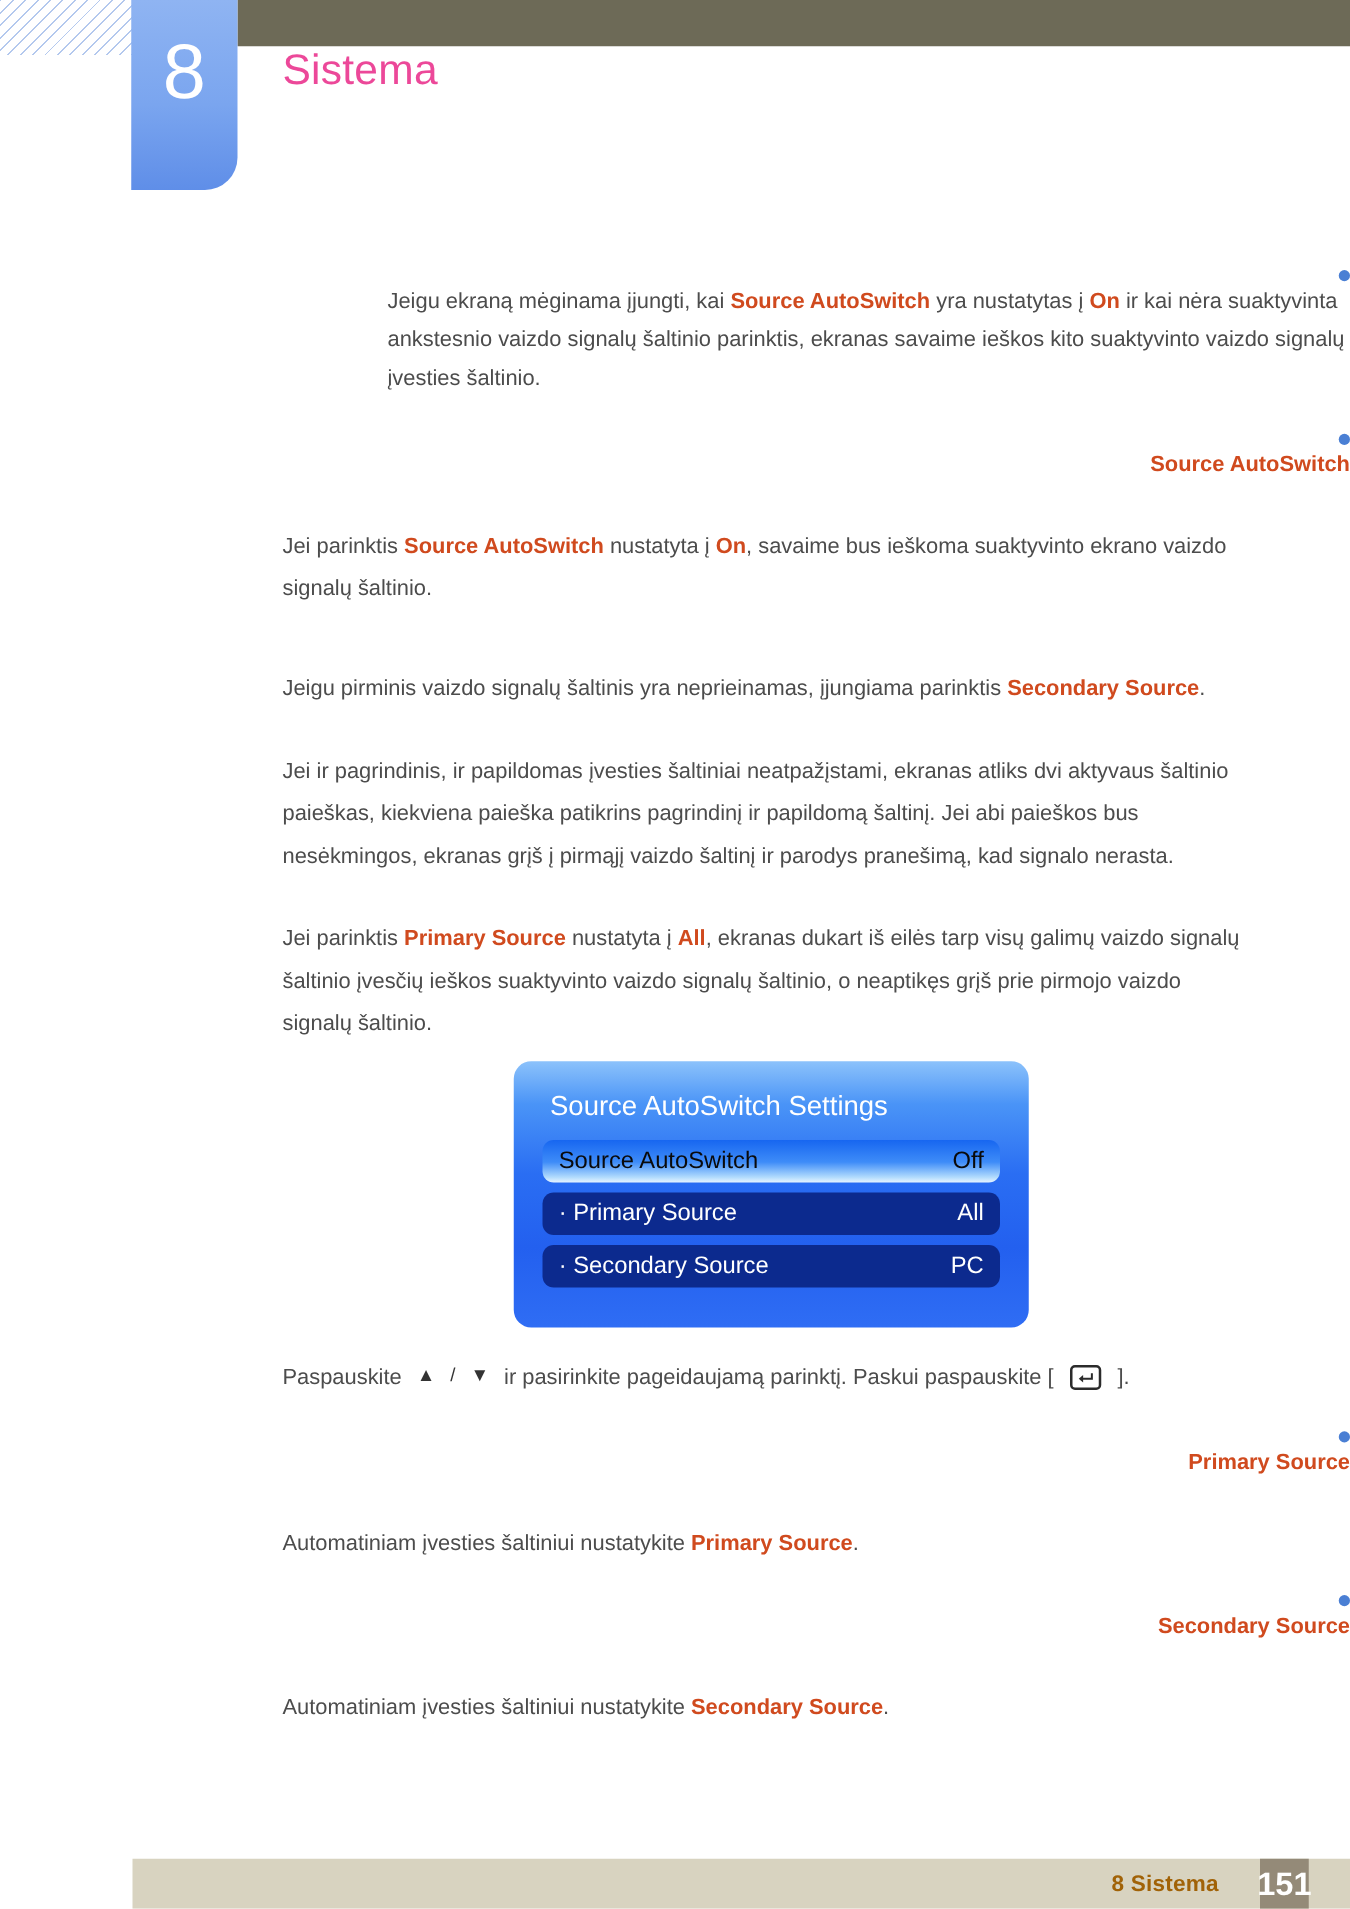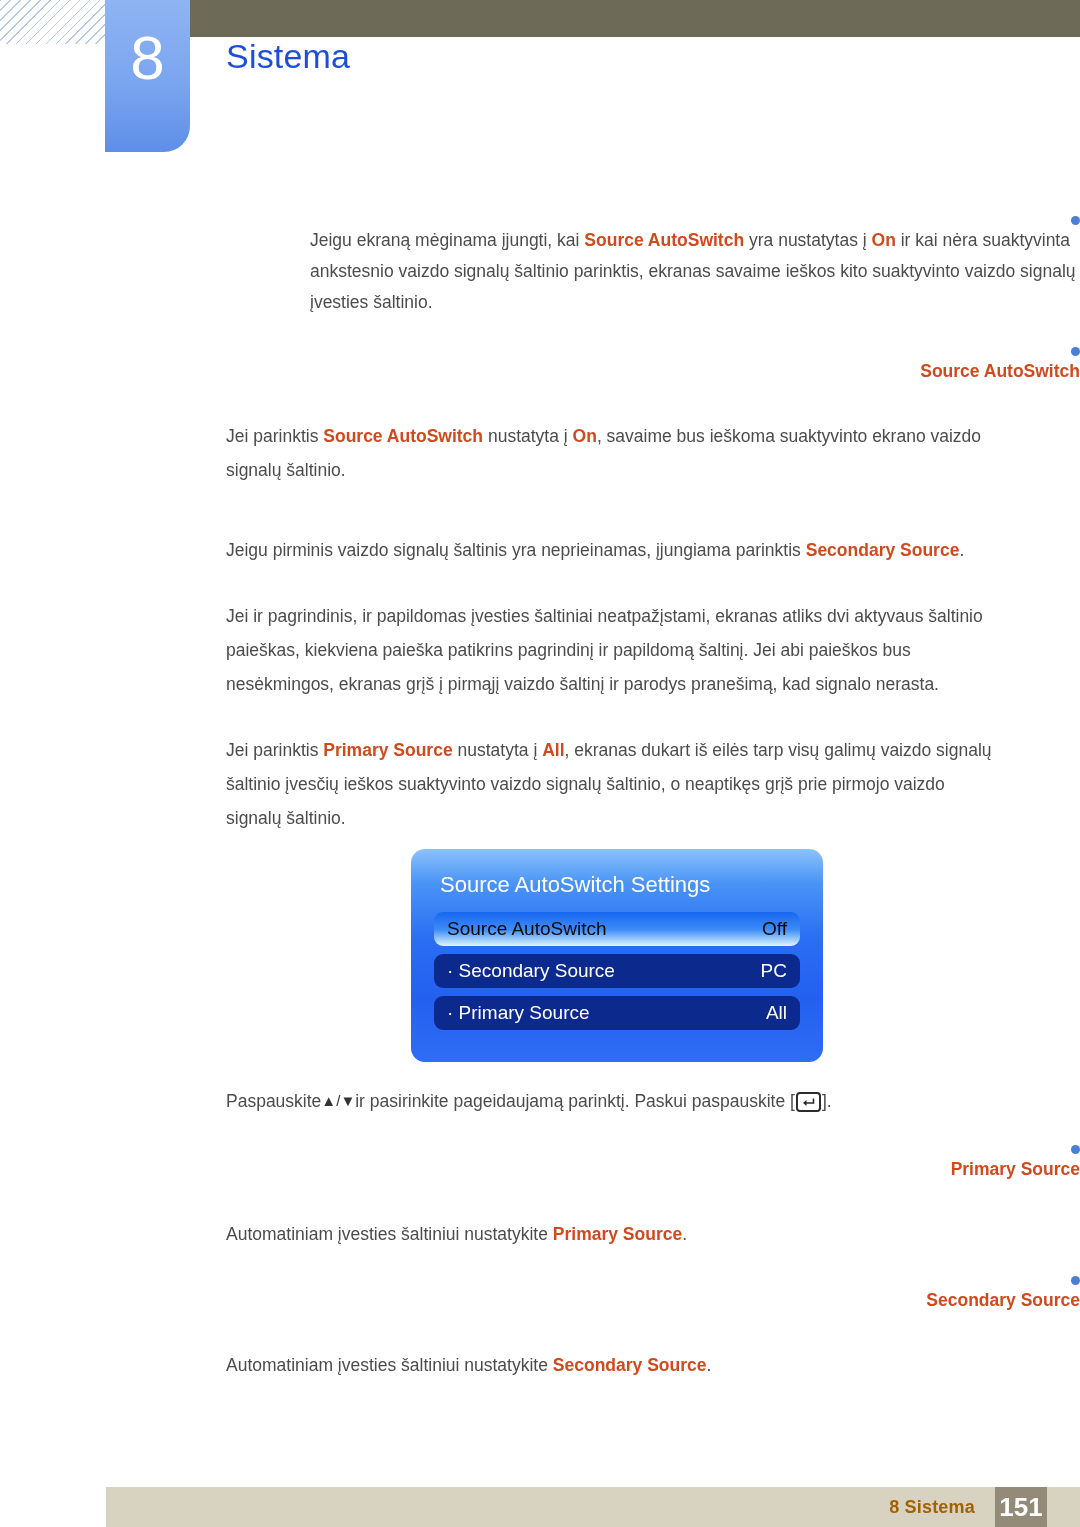--- a/index.html
+++ b/index.html
@@ -45,21 +45,21 @@
     align-items: flex-start;
     justify-content: center;
     padding-top: 22px;
     box-sizing: border-box;
     letter-spacing: 0;
   }
   .chapter-title {
     position: absolute;
     left: 226px; top: 37px;
     font-size: 34px;
-    color: #1d4ed8;
+    color: #ec4899;
     font-weight: 400;
     letter-spacing: .2px;
   }
 
   
   .content {
     position: absolute;
     left: 0; top: 205px;
     width: 1080px;
   }
@@ -149,21 +149,21 @@
   .osd-value { white-space: nowrap; }
 
   
   .press-line {
     margin-left: 226px;
     font-size: 17.5px;
     line-height: 30px;
     color: #4c4c4c;
     display: flex;
     align-items: center;
-    gap: 0px;
+    gap: 12px;
   }
   .arrow-glyph { font-size: 15px; color: #333; letter-spacing: 0; }
   .enterkey {
     display: inline-flex;
     align-items: center;
     justify-content: center;
     width: 21px; height: 16px;
     border: 2px solid #2b2b2b;
     border-radius: 4px;
     margin: 0 1px;
@@ -183,21 +183,21 @@
     position: absolute;
     right: 105px; bottom: 9px;
     font-size: 18px;
     color: #a16207;
     font-weight: bold;
     letter-spacing: .2px;
   }
   .footer-page {
     position: absolute;
     right: 33px; bottom: 0;
-    width: 52px; height: 40px;
+    width: 39px; height: 40px;
     background: #948a78;
     color: #ffffff;
     font-size: 26px;
     font-weight: bold;
     display: flex;
     align-items: center;
     justify-content: center;
   }
 </style>
 </head>
@@ -254,27 +254,27 @@
   <div class="osd-wrap">
     <div class="osd">
       <div class="osd-title">Source AutoSwitch Settings</div>
 
       <div class="osd-row selected">
         <span class="osd-label">Source AutoSwitch</span>
         <span class="osd-value">Off</span>
       </div>
 
       <div class="osd-row normal">
+        <span class="osd-label">· Primary Source</span>
+        <span class="osd-value">All</span>
+      </div>
+
+      <div class="osd-row normal">
         <span class="osd-label">· Secondary Source</span>
         <span class="osd-value">PC</span>
-      </div>
-
-      <div class="osd-row normal">
-        <span class="osd-label">· Primary Source</span>
-        <span class="osd-value">All</span>
       </div>
     </div>
   </div>
 
   <div class="sp24"></div>
 
   <div class="press-line">
     <span>Paspauskite </span>
       <span class="arrow-glyph">▲</span>
       <span class="arrow-glyph">/</span>

